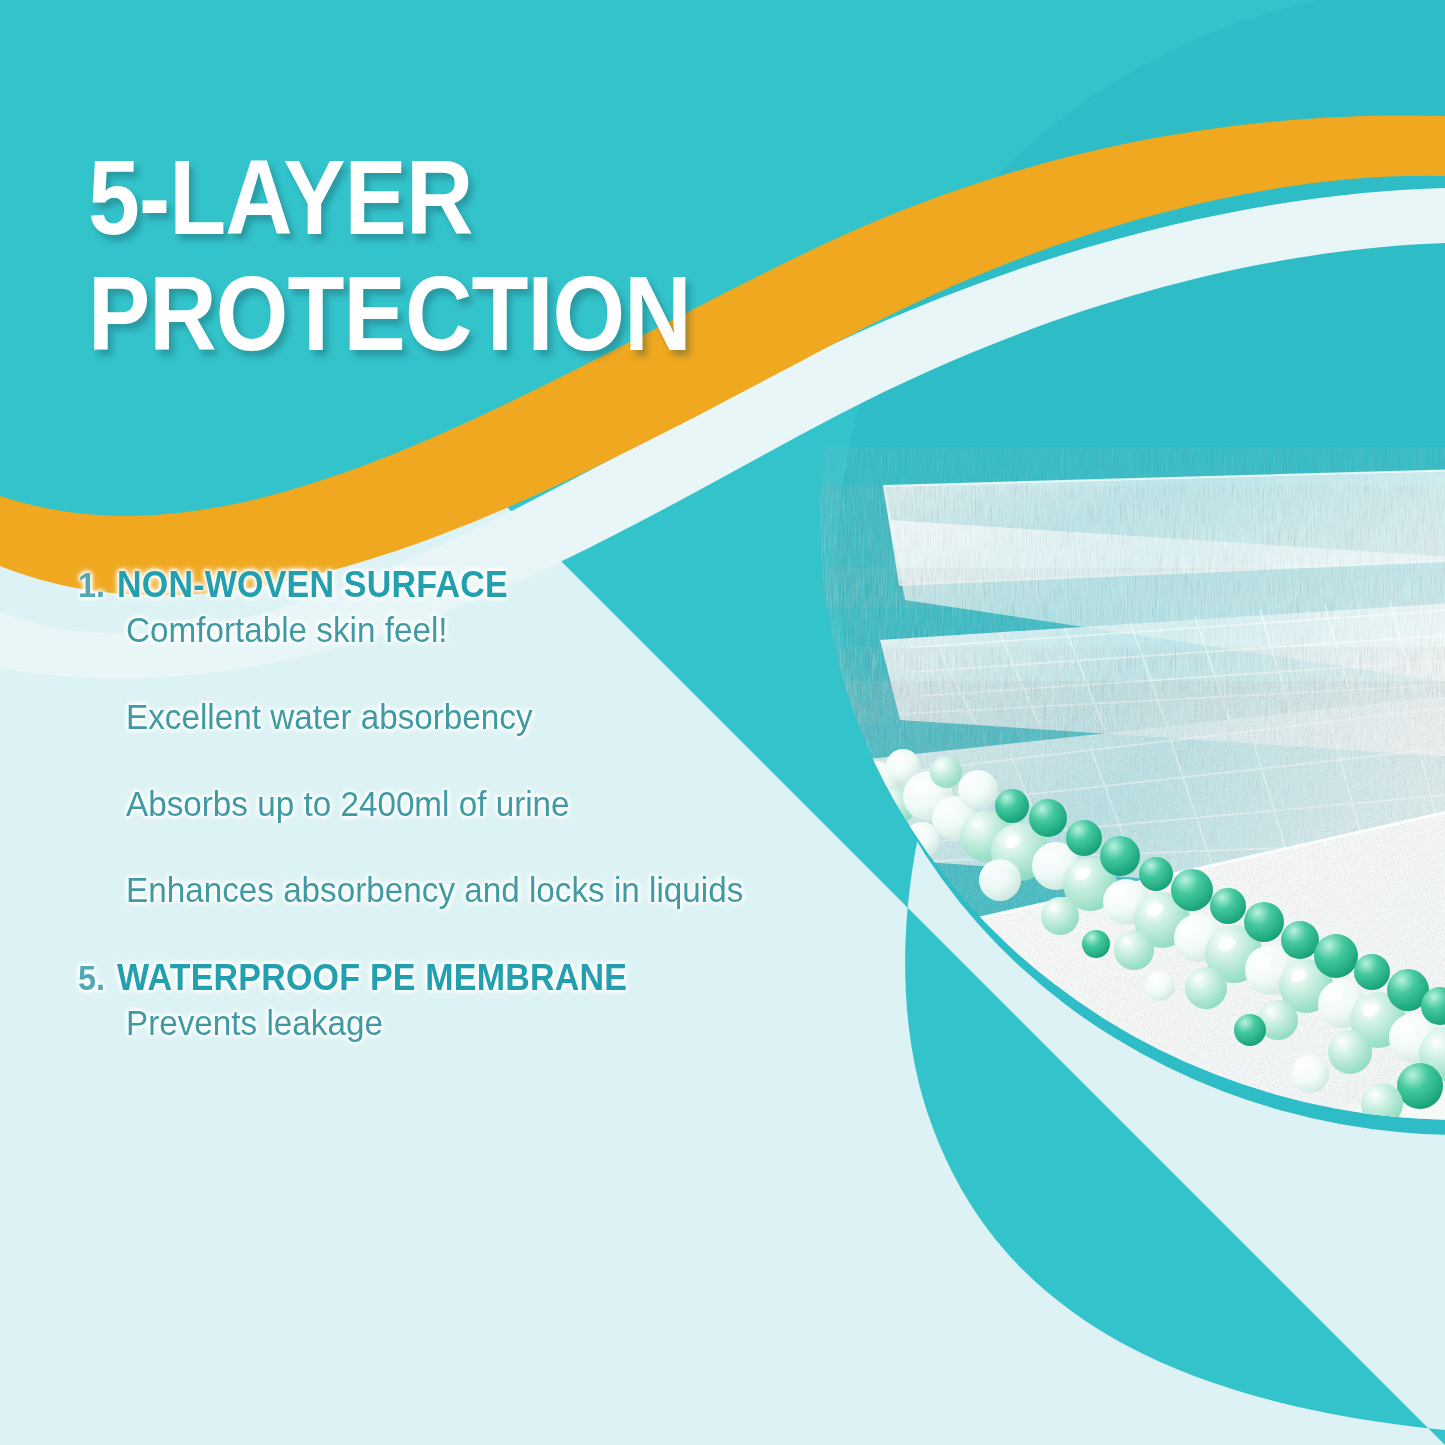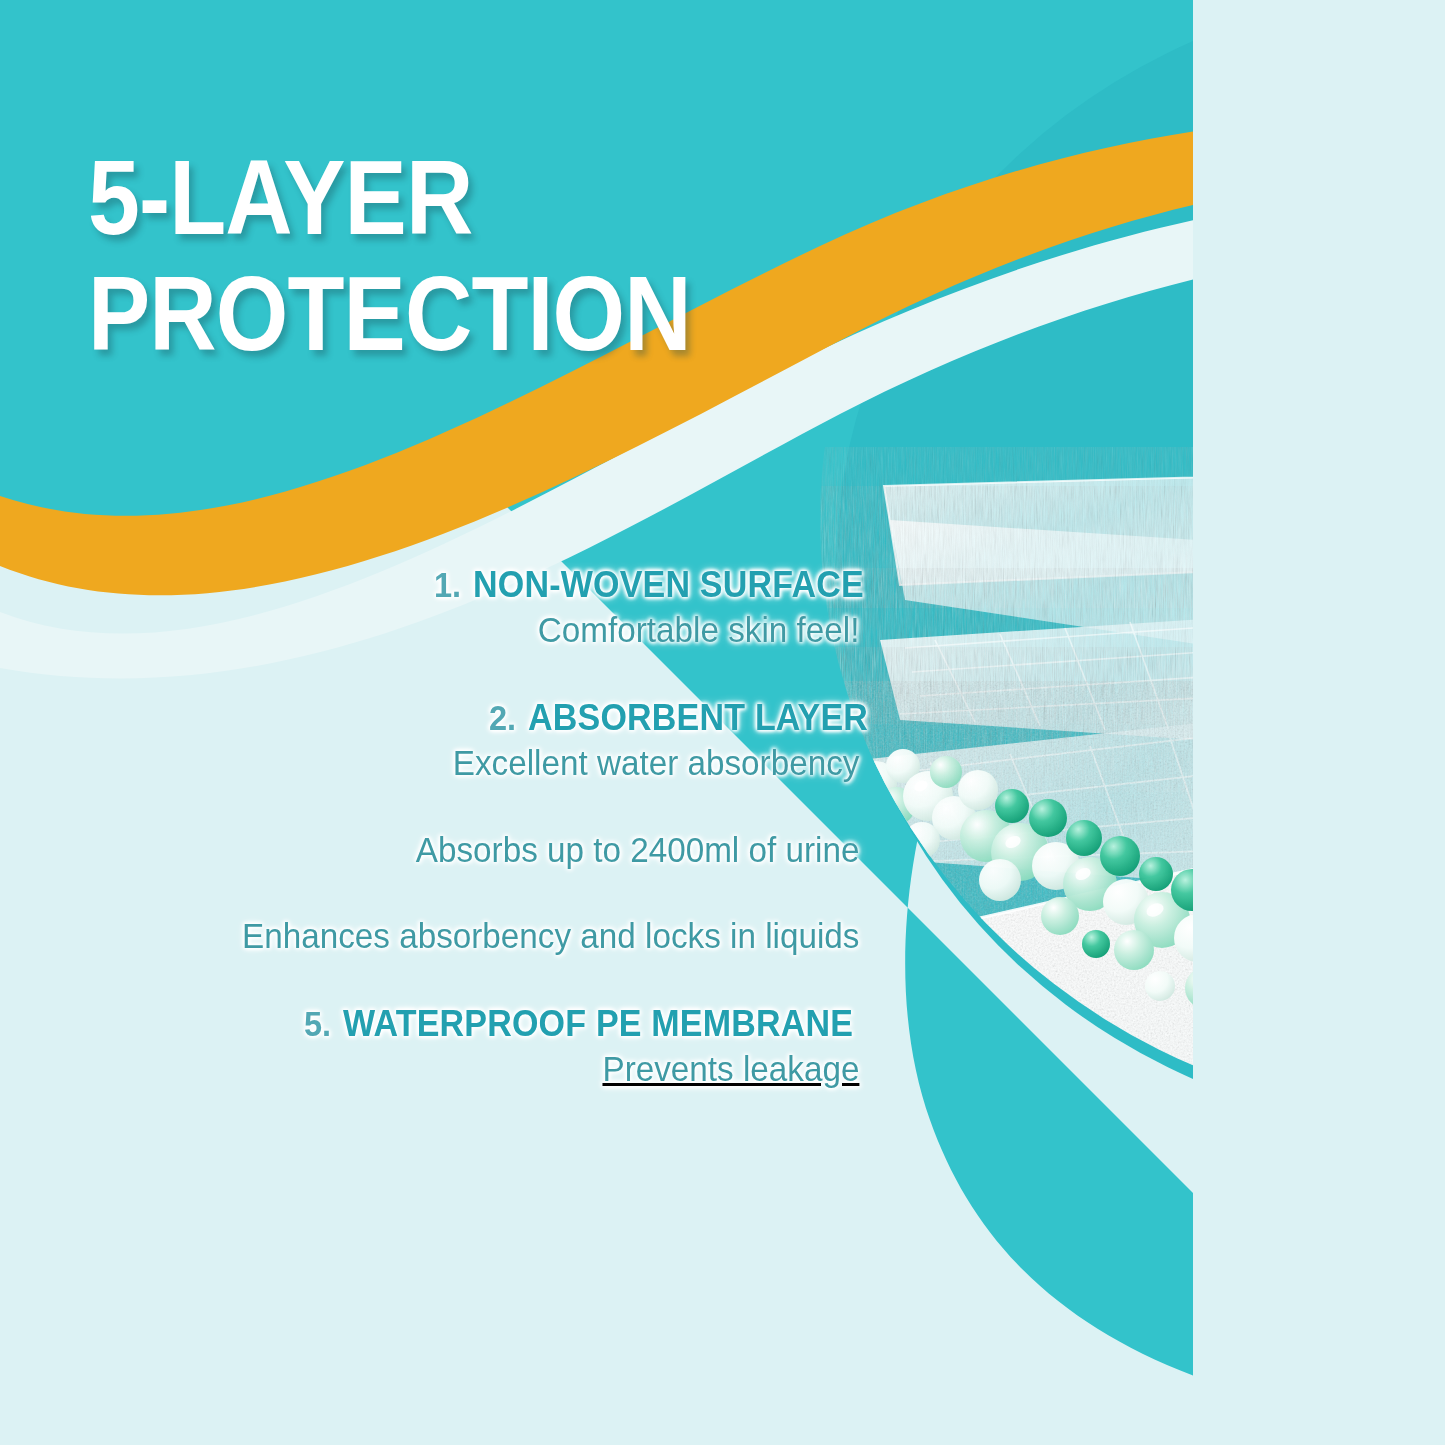--- a/index.html
+++ b/index.html
@@ -2,21 +2,21 @@
 <html><head>
 <meta charset="utf-8">
 <style>
   html,body{margin:0;padding:0;}
   body{
     width:1445px;height:1445px;overflow:hidden;
     font-family:"Liberation Sans", sans-serif;
     background:#dcf2f4;
     position:relative;
   }
-  #stage{position:absolute;inset:0;width:1193px;height:1445px;overflow:hidden;}
+  #stage{position:absolute;inset:0;width:1445px;height:1445px;overflow:hidden;}
   #bg{position:absolute;inset:0;width:1445px;height:1445px;}
   
   .title-block{
     position:absolute;left:88px;top:146px;width:840px;
     z-index:6;pointer-events:none;
   }
   .title-line{
     color:#ffffff;
     font-family:"Liberation Sans", sans-serif;
     font-weight:700;
@@ -26,22 +26,22 @@
     transform:scaleX(0.88);
     transform-origin:left center;
     white-space:nowrap;
     text-shadow:5px 6px 7px rgba(20,70,80,0.33);
   }
   .title-line.l2{font-size:106px;margin-top:12px;}
   
   .feature-list{
     position:absolute;left:78px;top:566px;width:820px;z-index:6;
   }
-  .feature-item{position:relative;margin-bottom:50px;text-align:right;}
-  .feature-item:last-child{margin-bottom:0;text-decoration:underline;}
+  .feature-item{position:relative;margin-bottom:50px;}
+  .feature-item:last-child{margin-bottom:0;}
   .feature-head{
     display:block;
     white-space:nowrap;
     line-height:1.0;
   }
   .f-num{
     display:inline-block;
     color:#53a8b4;
     font-weight:700;
     font-size:35px;
@@ -324,23 +324,20 @@
   <div class="feature-list">
 
     <div class="feature-item">
       <div class="feature-head">
         <span class="f-num">1.</span><span class="f-title">NON-WOVEN SURFACE</span>
       </div>
       <div class="f-sub">Comfortable skin feel!</div>
     </div>
 
     <div class="feature-item">
-      <div class="feature-head">
-        <span class="f-num">2.</span><span class="f-title">ABSORBENT LAYER</span>
-      </div>
       <div class="f-sub">Excellent water absorbency</div>
     </div>
 
     <div class="feature-item">
       <div class="f-sub">Absorbs up to 2400ml of urine</div>
     </div>
 
     <div class="feature-item">
       <div class="f-sub">Enhances absorbency and locks in liquids</div>
     </div>

